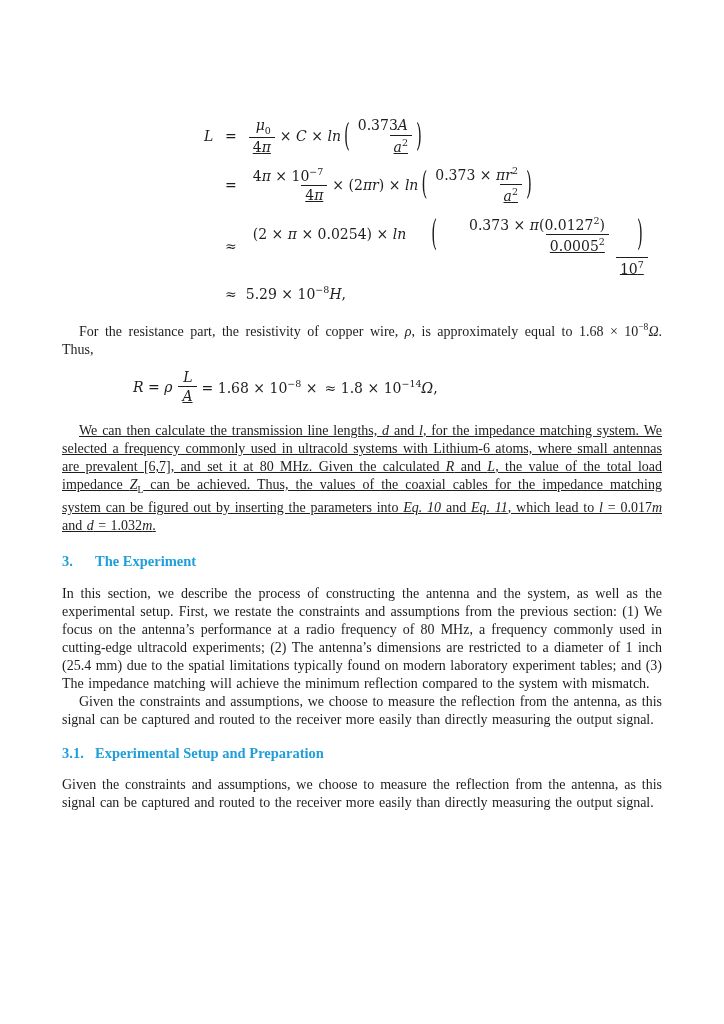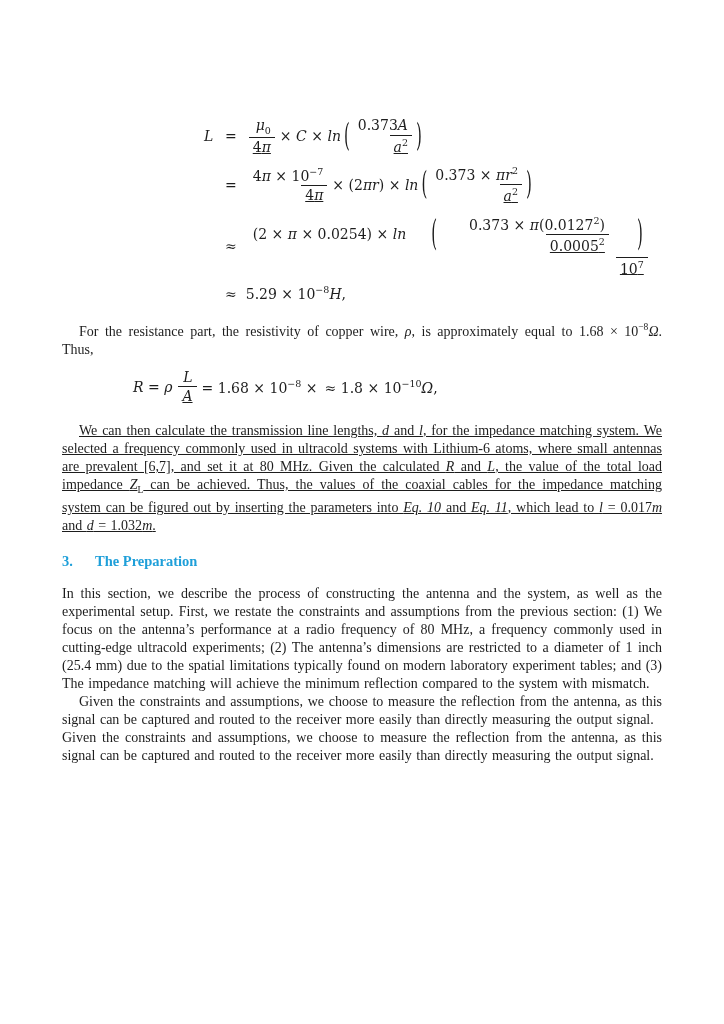--- a/index.html
+++ b/index.html
@@ -139,31 +139,35 @@
   <p class="body indent p-resist">For the resistance part, the resistivity of copper wire, <i>ρ</i>, is approximately equal to 1.68 × 10<sup>−8</sup><i>Ω</i>. Thus,</p>
 
   <div class="eq-block eq-resistance">
     <div class="eq-line">
       <span class="lead"><i>R</i> = <i>ρ</i></span>
       <span class="frac">
         <span class="num"><i>L</i></span>
         <span class="den"><i>A</i></span>
       </span>
       <span class="mid">= 1.68 × 10<sup>−8</sup> ×</span>
-      <span class="tail">≈ 1.8 × 10<sup>−10</sup><i>Ω</i>,</span>
+      <span class="tail">≈ 1.8 × 10<sup>−14</sup><i>Ω</i>,</span>
     </div>
   </div>
 
   <p class="body indent p-trans">We can then calculate the transmission line lengths, <i>d</i> and <i>l</i>, for the impedance matching system. We selected a frequency commonly used in ultracold systems with Lithium-6 atoms, where small antennas are prevalent [6,7], and set it at 80 MHz. Given the calculated <i>R</i> and <i>L</i>, the value of the total load impedance <i>Z</i><sub>L</sub> can be achieved. Thus, the values of the coaxial cables for the impedance matching system can be figured out by inserting the parameters into <i>Eq. 10</i> and <i>Eq. 11</i>, which lead to <i>l</i> = 0.017<i>m</i> and <i>d</i> = 1.032<i>m</i>.</p>
 
   <div class="sec-heading">
     <span class="hnum">3.</span>
-    <span>The Preparation</span>
+    <span>The Experiment</span>
   </div>
 
   <p class="body">In this section, we describe the process of constructing the antenna and the system, as well as the experimental setup. First, we restate the constraints and assumptions from the previous section: (1) We focus on the antenna’s performance at a radio frequency of 80 MHz, a frequency commonly used in cutting-edge ultracold experiments; (2) The antenna’s dimensions are restricted to a diameter of 1 inch (25.4 mm) due to the spatial limitations typically found on modern laboratory experiment tables; and (3) The impedance matching will achieve the minimum reflection compared to the system with mismatch.</p>
 
   <p class="body indent">Given the constraints and assumptions, we choose to measure the reflection from the antenna, as this signal can be captured and routed to the receiver more easily than directly measuring the output signal.</p>
 
+  <div class="sec-heading h-sub">
+    <span class="hnum">3.1.</span>
+    <span>Experimental Setup and Preparation</span>
+  </div>
 
   <p class="body">Given the constraints and assumptions, we choose to measure the reflection from the antenna, as this signal can be captured and routed to the receiver more easily than directly measuring the output signal.</p>
 
 </div>
 
 </body></html>

